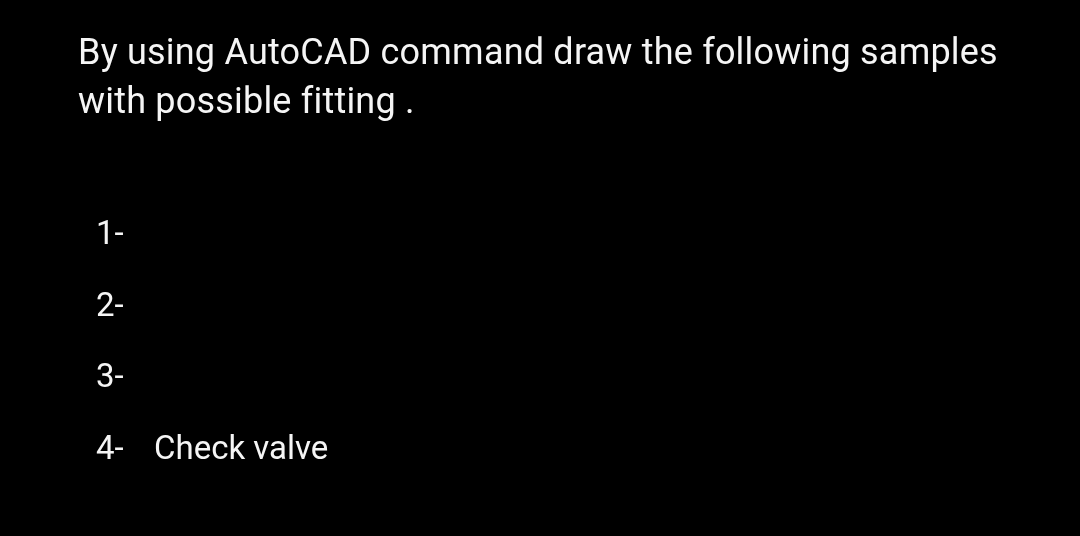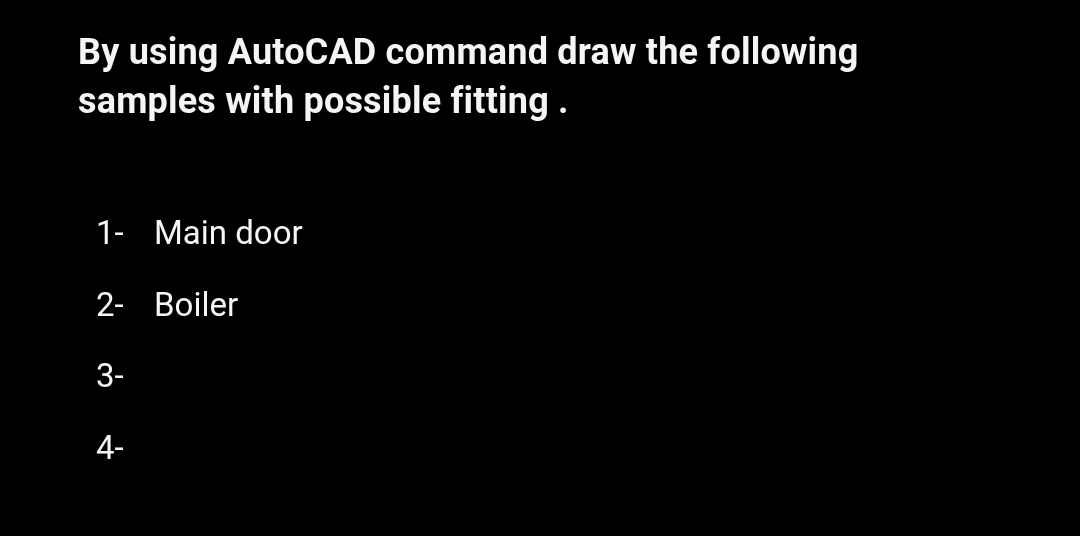--- a/index.html
+++ b/index.html
@@ -14,21 +14,21 @@
       font-family: -apple-system, BlinkMacSystemFont, "Segoe UI", Roboto, "Helvetica Neue", Arial, sans-serif;
       color: #f5f5f5;
       overflow: hidden;
     }
     .container {
       padding: 28px 78px 28px 78px;
     }
     .prompt {
       font-size: 36px;
       line-height: 1.35;
-      font-weight: 700;
+      font-weight: 400;
       margin-bottom: 88px;
       letter-spacing: 0.2px;
     }
     .list {
       list-style: none;
       padding-left: 18px;
     }
     .list-item {
       font-size: 33px;
       line-height: 1.2;
@@ -43,26 +43,25 @@
     }
   </style>
 </head>
 <body>
 
 <div class="container">
   <p class="prompt">By using AutoCAD command draw the following samples with possible fitting .</p>
   <ul class="list">
     <li class="list-item">
       <span class="list-marker">1-</span>
-      <span>Main door</span>
     </li>
     <li class="list-item">
       <span class="list-marker">2-</span>
-      <span>Boiler</span>
     </li>
     <li class="list-item">
       <span class="list-marker">3-</span>
     </li>
     <li class="list-item">
       <span class="list-marker">4-</span>
+      <span>Check valve</span>
     </li>
   </ul>
 </div>
 
 </body></html>

